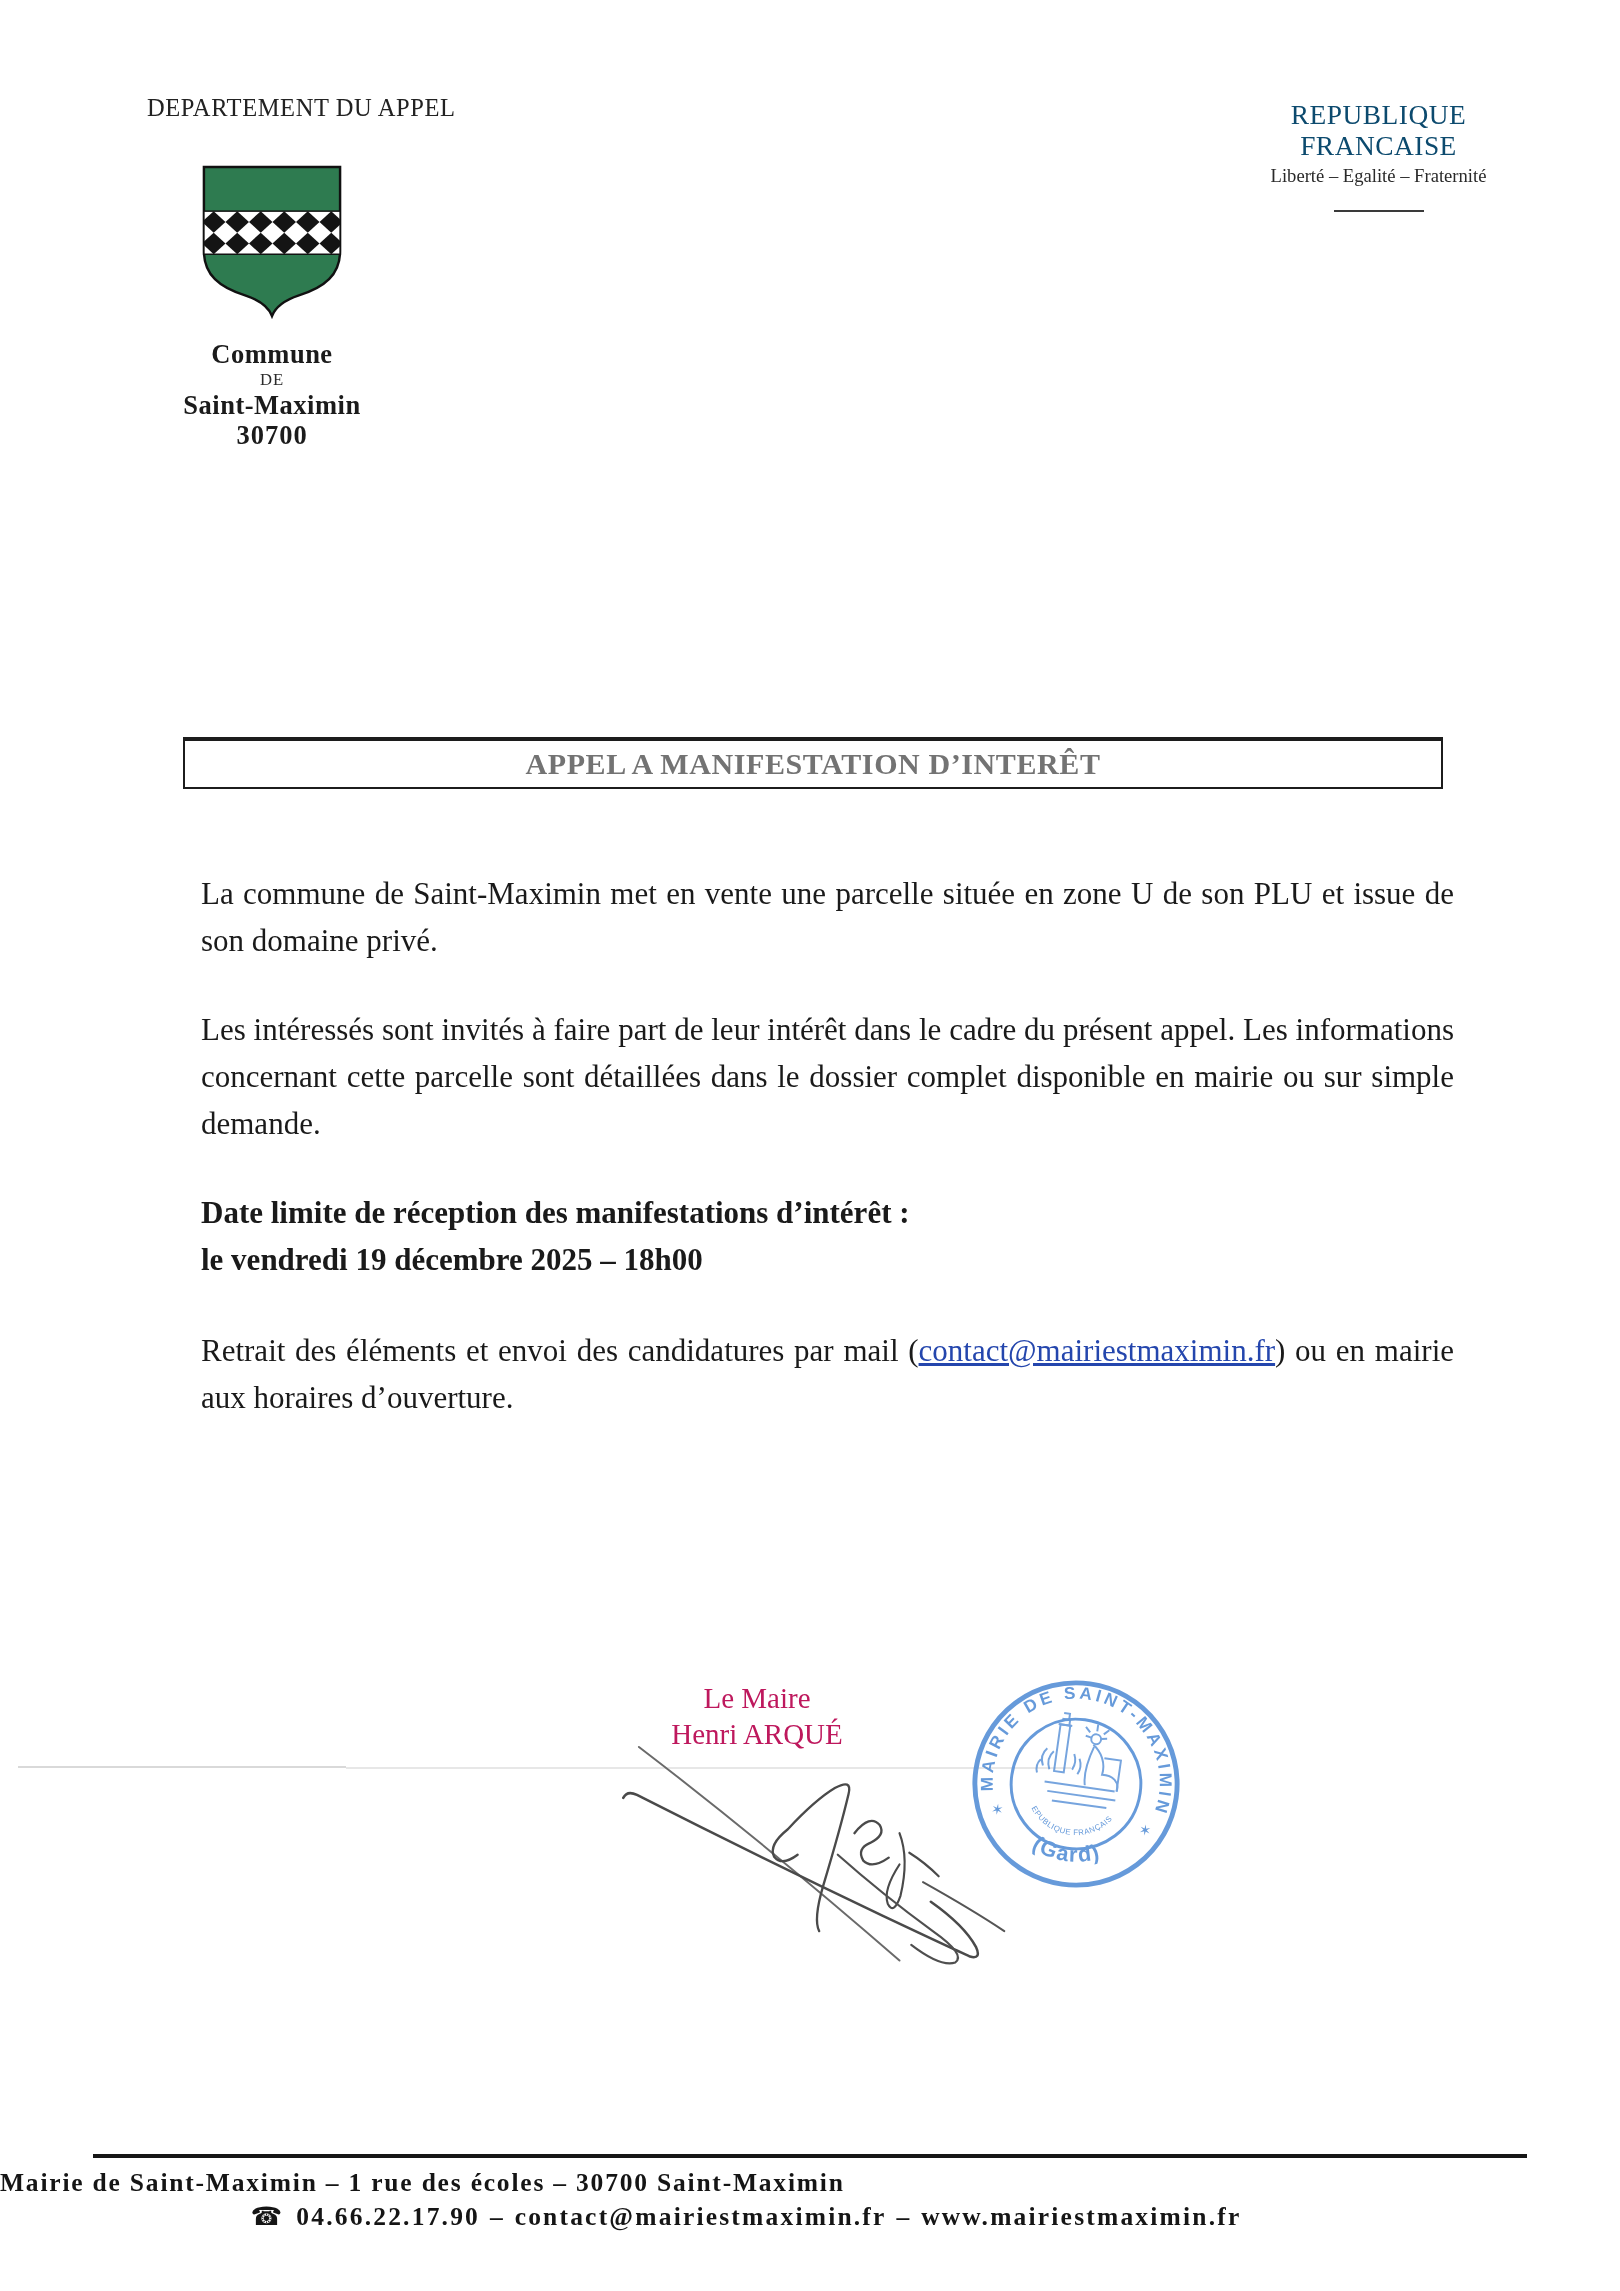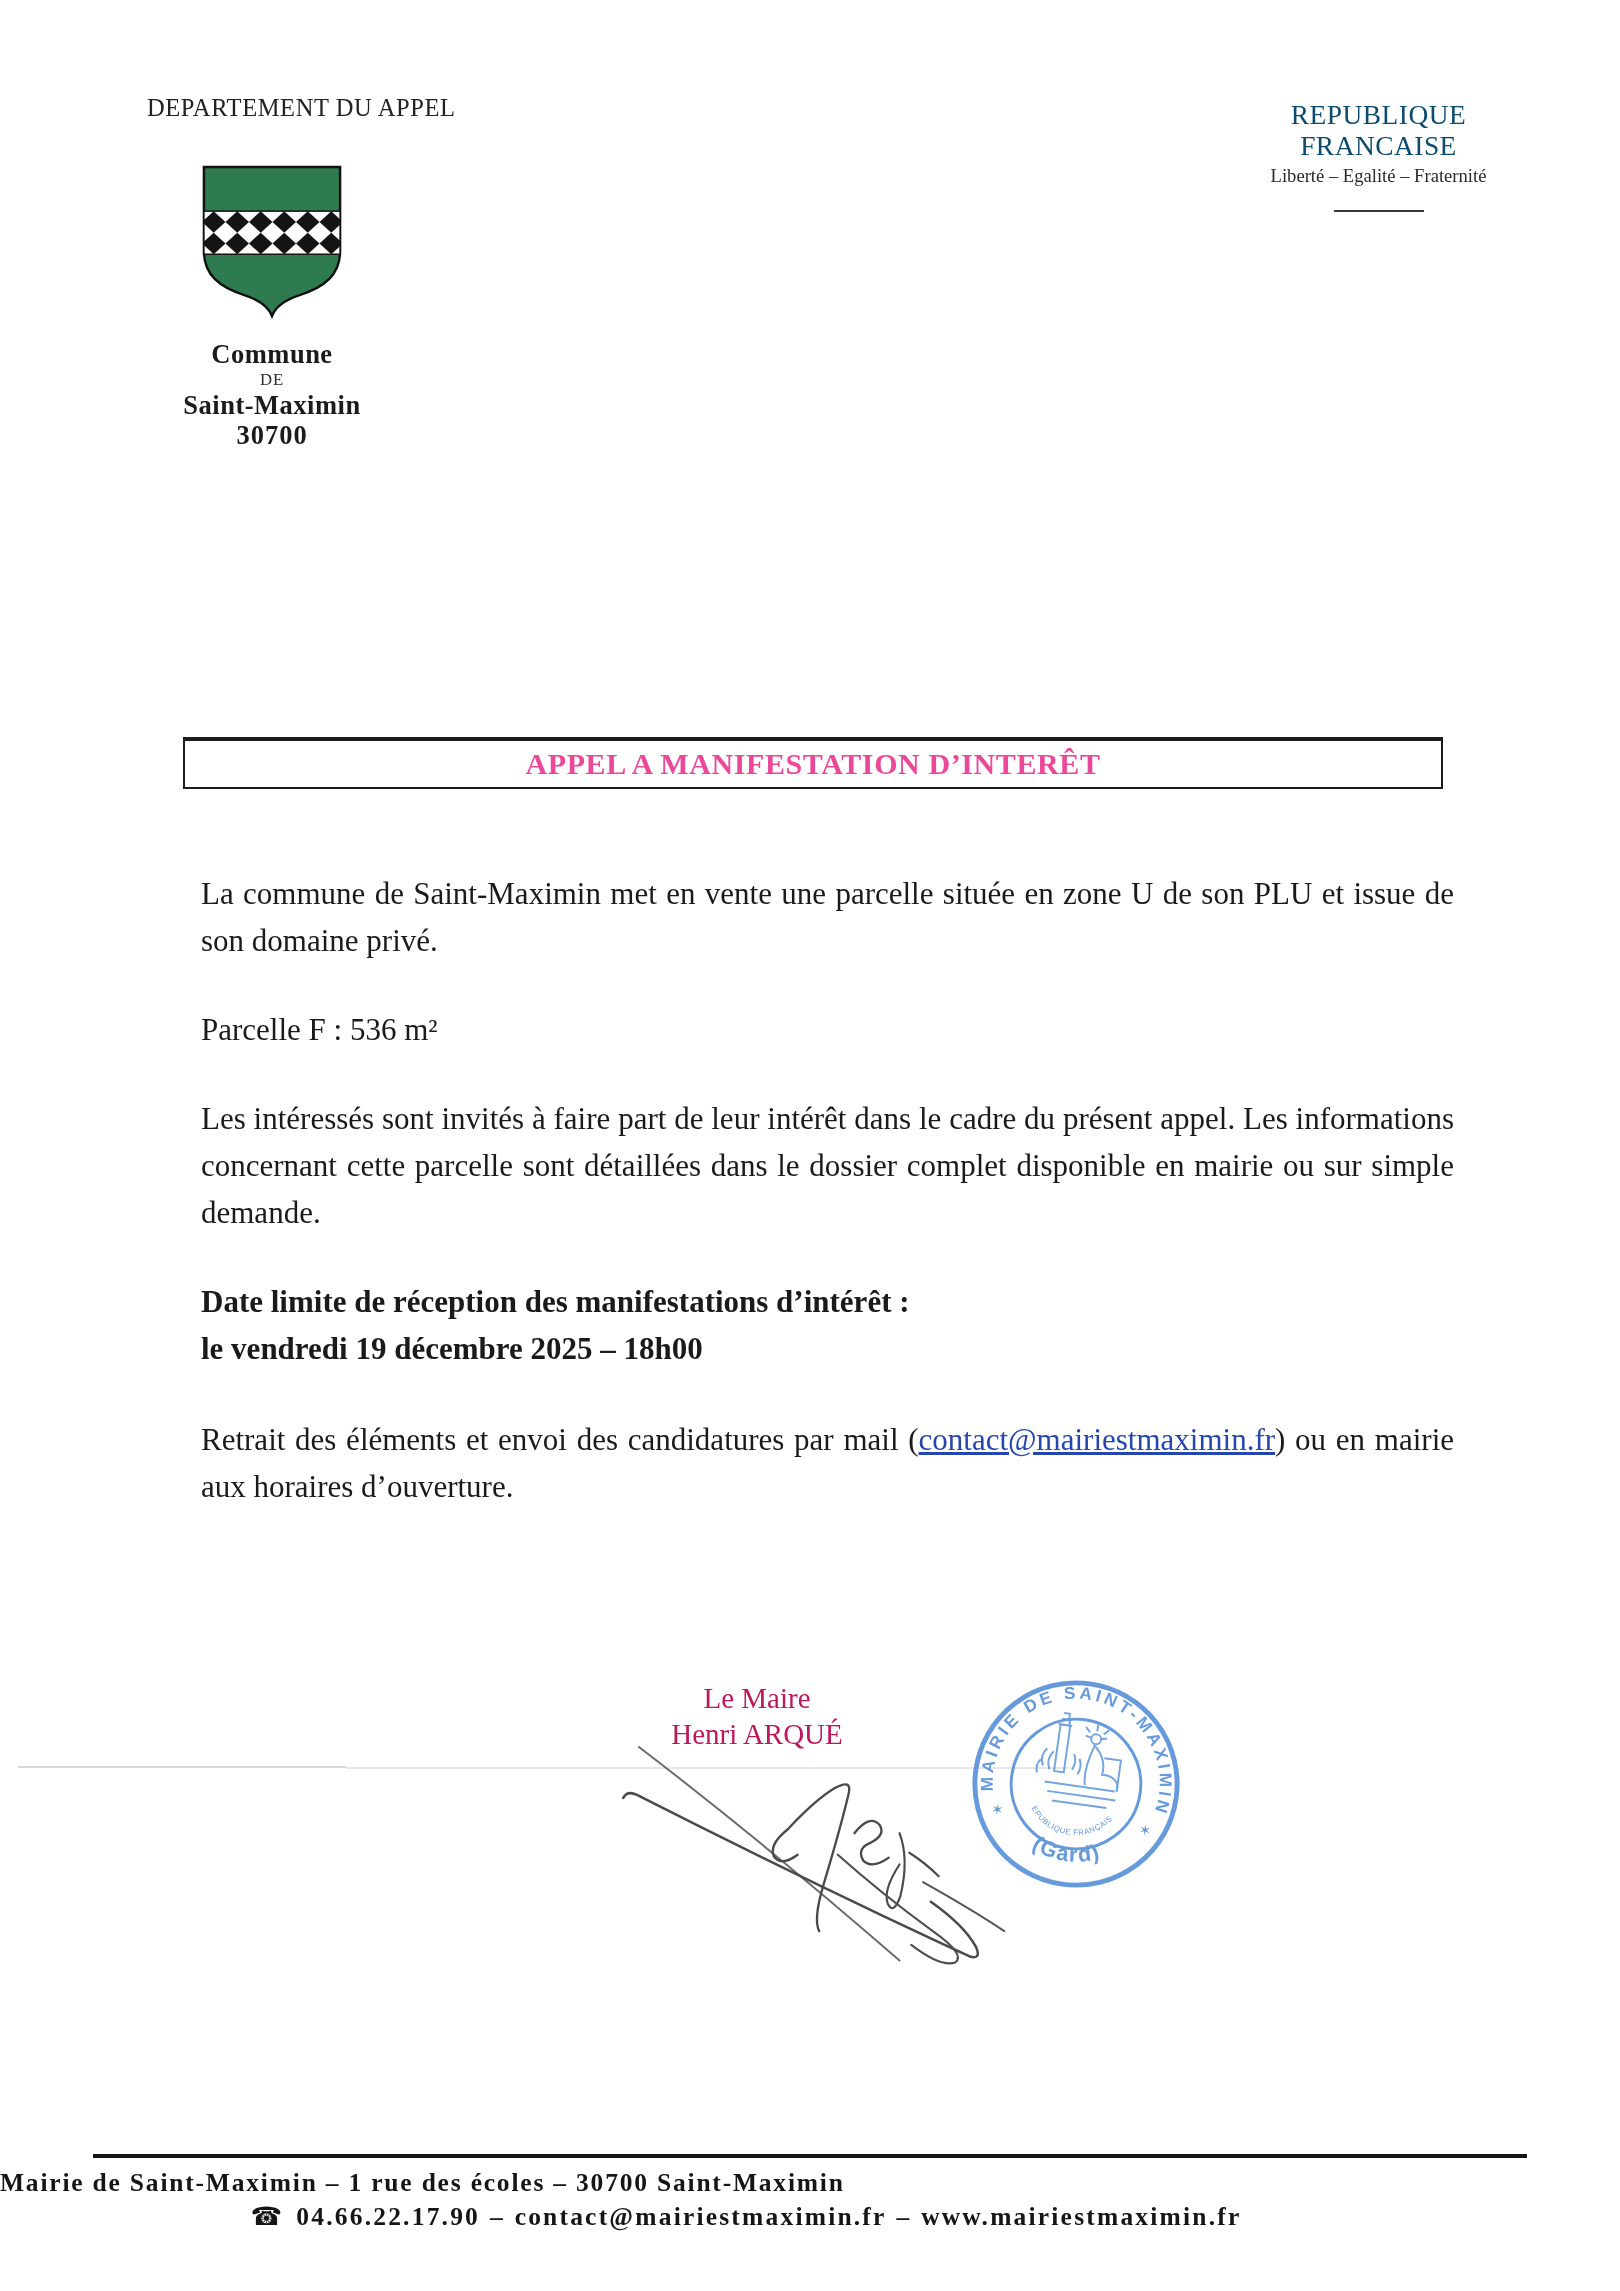--- a/index.html
+++ b/index.html
@@ -23,21 +23,21 @@
   .commune-l1{font-size:26.5px;font-weight:bold;letter-spacing:0.5px;line-height:29px;}
   .commune-l2{font-size:16.7px;letter-spacing:1px;line-height:21.6px;color:#2b2b2b;}
   .commune-l3{font-size:26.5px;font-weight:bold;letter-spacing:0.5px;line-height:30px;}
   .commune-l4{font-size:26.5px;font-weight:bold;letter-spacing:1px;line-height:30px;}
 
   
   .title-box{
     left:183px;top:737px;width:1260px;height:52px;box-sizing:border-box;
     border:2.9px solid #1c1c1c;border-top-width:4.9px;
     text-align:center;line-height:45px;
-    font-size:30px;font-weight:bold;letter-spacing:0.6px;color:#ec4899;
+    font-size:30px;font-weight:bold;letter-spacing:0.6px;color:#737373;
   }
 
   
   .doc-body{left:201px;top:870px;width:1253px;font-size:31px;line-height:47px;color:#1a1a1a;}
   .doc-body p{margin:0 0 42px 0;text-align:justify;}
   .doc-body p.nojust{text-align:left;}
   .doc-body p.bold{font-weight:bold;margin-bottom:44px;}
   a.email-link{color:#2446ad;text-decoration:underline;}
 
   
@@ -97,21 +97,20 @@
   <div class="commune-l1">Commune</div>
   <div class="commune-l2">DE</div>
   <div class="commune-l3">Saint-Maximin</div>
   <div class="commune-l4">30700</div>
 </div>
 
 <div class="abs title-box">APPEL A MANIFESTATION D’INTERÊT</div>
 
 <div class="abs doc-body">
   <p>La commune de Saint-Maximin met en vente une parcelle située en zone U de son PLU et issue de son domaine privé.</p>
-  <p class="nojust">Parcelle F : 536 m²</p>
   <p>Les intéressés sont invités à faire part de leur intérêt dans le cadre du présent appel. Les informations concernant cette parcelle sont détaillées dans le dossier complet disponible en mairie ou sur simple demande.</p>
   <p class="bold nojust"><span>Date limite de réception des manifestations d’intérêt :</span><br>
     <span>le vendredi 19 décembre 2025 – 18h00</span></p>
   <p><span>Retrait des éléments et envoi des candidatures par mail (</span><a class="email-link" href="#">contact@mairiestmaximin.fr</a><span>) ou en mairie aux horaires d’ouverture.</span></p>
 </div>
 
 <div class="abs sig-text">
   <div>Le Maire</div>
   <div>Henri ARQUÉ</div>
 </div>

